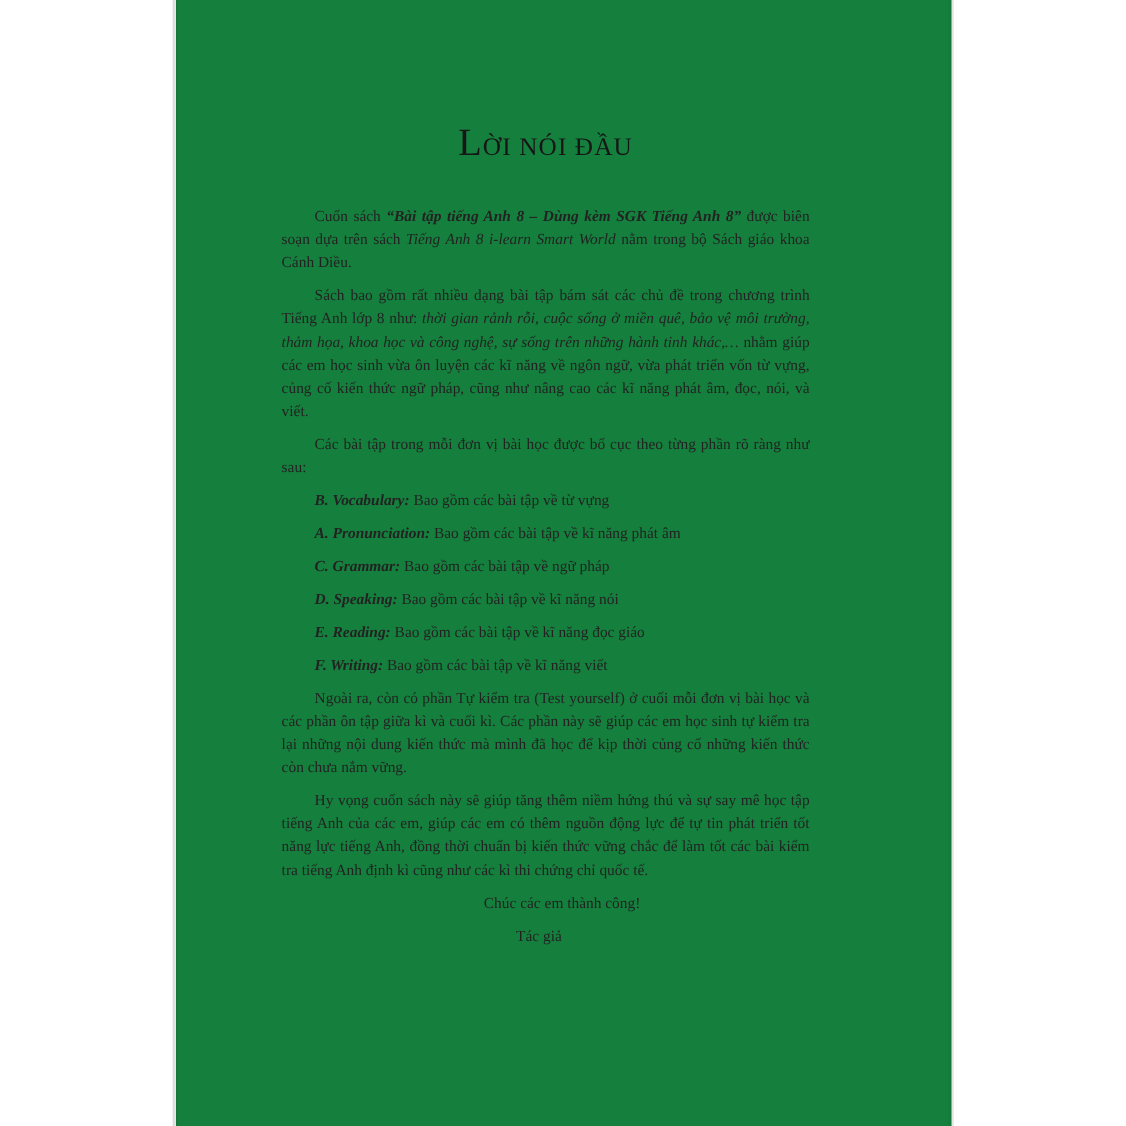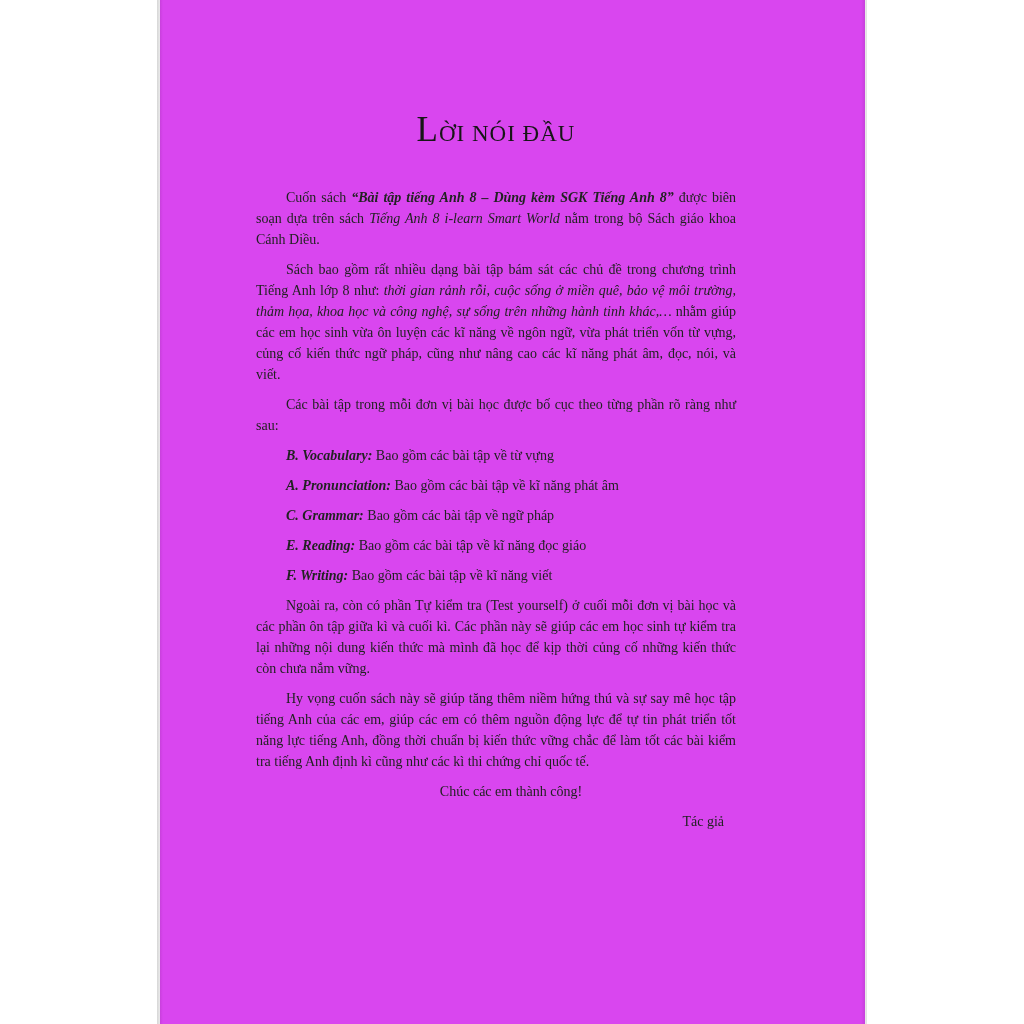--- a/index.html
+++ b/index.html
@@ -29,21 +29,21 @@
   .edge-right {
     left: 861px;
     background: linear-gradient(to left, rgba(0,0,0,0.12), rgba(0,0,0,0));
   }
   .page {
     position: absolute;
     left: 160px;
     top: 0;
     width: 705px;
     height: 1024px;
-    background: #d946ef;
+    background: #15803d;
   }
   .content {
     position: absolute;
     left: 96px;
     top: 112px;
     width: 480px;
     color: #1f1f1f;
   }
   .title {
     margin: 0 0 40px 0;
@@ -69,40 +69,41 @@
   }
   .body-text p.list {
     margin-left: 30px;
     text-align: left;
   }
   .body-text p.closing {
     text-indent: 30px;
     text-align: center;
   }
   .body-text p.signature {
-    text-align: right;
+    text-align: center;
     padding-right: 12px;
   }
   .bi { font-weight: bold; font-style: italic; }
   .i  { font-style: italic; }
 </style>
 </head>
 <body>
 
 <div class="scan-root">
   <div class="page">
     <div class="content">
       <h1 class="title">LỜI NÓI ĐẦU</h1>
       <div class="body-text">
           <p class="para"><span>Cuốn sách </span><span class="bi">“Bài tập tiếng Anh 8 – Dùng kèm SGK Tiếng Anh 8”</span><span> được biên soạn dựa trên sách </span><span class="i">Tiếng Anh 8 i-learn Smart World</span><span> nằm trong bộ Sách giáo khoa Cánh Diều.</span></p>
           <p class="para"><span>Sách bao gồm rất nhiều dạng bài tập bám sát các chủ đề trong chương trình Tiếng Anh lớp 8 như: </span><span class="i">thời gian rảnh rỗi, cuộc sống ở miền quê, bảo vệ môi trường, thảm họa, khoa học và công nghệ, sự sống trên những hành tinh khác,…</span><span> nhằm giúp các em học sinh vừa ôn luyện các kĩ năng về ngôn ngữ, vừa phát triển vốn từ vựng, củng cố kiến thức ngữ pháp, cũng như nâng cao các kĩ năng phát âm, đọc, nói, và viết.</span></p>
           <p class="para"><span>Các bài tập trong mỗi đơn vị bài học được bố cục theo từng phần rõ ràng như sau:</span></p>
           <p class="list"><span class="bi">B. Vocabulary:</span><span> Bao gồm các bài tập về từ vựng</span></p>
           <p class="list"><span class="bi">A. Pronunciation:</span><span> Bao gồm các bài tập về kĩ năng phát âm</span></p>
           <p class="list"><span class="bi">C. Grammar:</span><span> Bao gồm các bài tập về ngữ pháp</span></p>
+          <p class="list"><span class="bi">D. Speaking:</span><span> Bao gồm các bài tập về kĩ năng nói</span></p>
           <p class="list"><span class="bi">E. Reading:</span><span> Bao gồm các bài tập về kĩ năng đọc giáo</span></p>
           <p class="list"><span class="bi">F. Writing:</span><span> Bao gồm các bài tập về kĩ năng viết</span></p>
           <p class="para"><span>Ngoài ra, còn có phần Tự kiểm tra (Test yourself) ở cuối mỗi đơn vị bài học và các phần ôn tập giữa kì và cuối kì. Các phần này sẽ giúp các em học sinh tự kiểm tra lại những nội dung kiến thức mà mình đã học để kịp thời củng cố những kiến thức còn chưa nắm vững.</span></p>
           <p class="para"><span>Hy vọng cuốn sách này sẽ giúp tăng thêm niềm hứng thú và sự say mê học tập tiếng Anh của các em, giúp các em có thêm nguồn động lực để tự tin phát triển tốt năng lực tiếng Anh, đồng thời chuẩn bị kiến thức vững chắc để làm tốt các bài kiểm tra tiếng Anh định kì cũng như các kì thi chứng chỉ quốc tế.</span></p>
           <p class="closing"><span>Chúc các em thành công!</span></p>
           <p class="signature"><span>Tác giả</span></p>
         </div>
     </div>
   </div>
   <div class="edge edge-left"></div>

